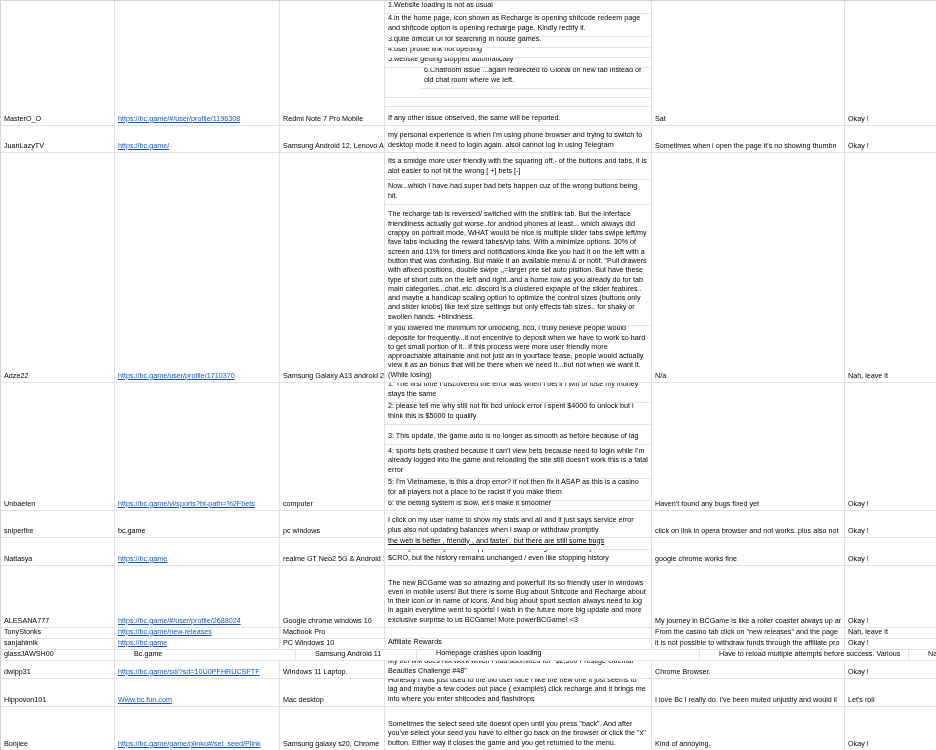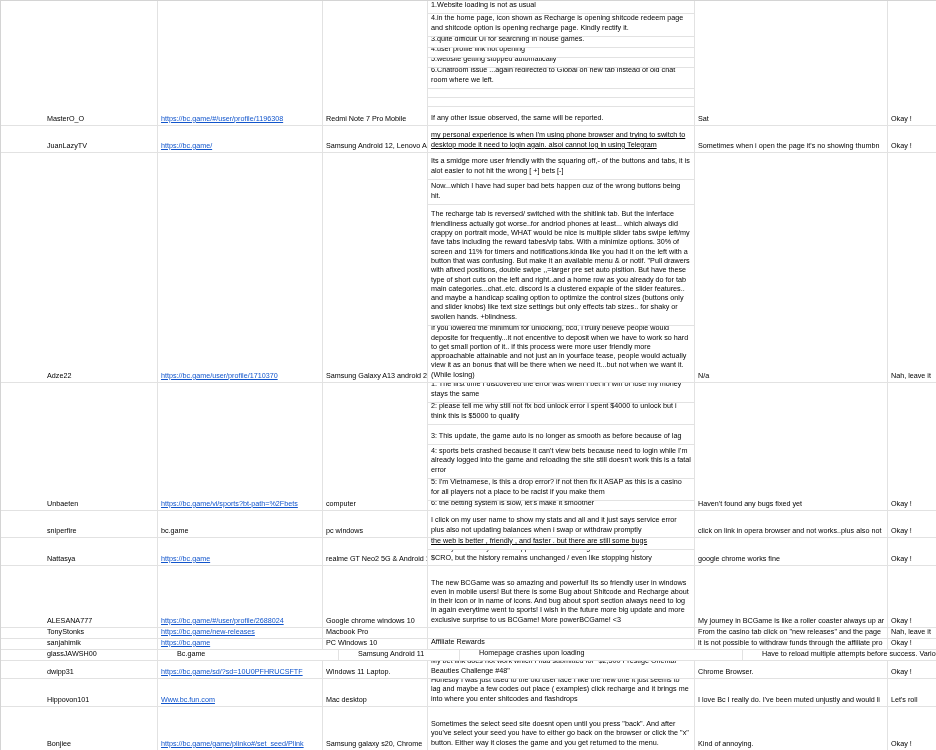--- a/index.html
+++ b/index.html
@@ -8,21 +8,21 @@
     border-top:1px solid #d4d4d4;border-left:1px solid #d4d4d4;
     font-family:"Liberation Sans","DejaVu Sans",sans-serif;
     font-size:7.2px;line-height:9.3px;color:#000;overflow:hidden;background:#fff;
   }
   .group{display:flex;border-bottom:1px solid #e2e2e2;box-sizing:border-box;overflow:hidden;}
   .col{
     border-right:1px solid #e2e2e2;box-sizing:border-box;overflow:hidden;
     display:flex;flex-direction:column;justify-content:flex-end;flex:none;
   }
   .labelcell{padding:1px 3px 2px 3px;white-space:nowrap;}
-  .c-user{width:114px;margin-left:43px;}
+  .c-user{width:114px;}
   .c-url{width:165px;}
   .c-device{width:105px;}
   .c-feedback{width:267px;justify-content:flex-start;}
   .c-comment{width:193px;}
   .c-response{width:116px;}
   .sub{
     box-sizing:border-box;border-bottom:1px solid #e2e2e2;
     padding:0 3px 4px 3px;display:flex;align-items:flex-end;overflow:hidden;flex:none;
   }
   .sub:last-child{border-bottom:0;}
@@ -37,36 +37,36 @@
       <div class="col labelcell c-url">
         <a class="link" href="#">https://bc.game/#/user/profile/1196308</a>
       </div>
       <div class="col labelcell c-device">Redmi Note 7 Pro Mobile</div>
       <div class="col c-feedback">
         <div class="sub" style="height: 13px;">1.Website loading is not as usual</div>
         <div class="sub" style="height: 23px;">4.in the home page, icon shown as Recharge is opening shitcode redeem page and shitcode option is opening recharge page. Kindly rectify it.</div>
         <div class="sub" style="height: 11px;">3.quite difficult UI for searching in house games.</div>
         <div class="sub" style="height: 10px;">4.user profile link not opening</div>
         <div class="sub" style="height: 10px;">5.website getting stopped automatically</div>
-        <div class="sub" style="height: 21px;">6.Chatroom issue ...again redirected to Global on new tab instead of old chat room where we left.</div>
+        <div class="sub" style="height: 21px; margin-left: 36px;">6.Chatroom issue ...again redirected to Global on new tab instead of old chat room where we left.</div>
         <div class="sub" style="height: 9px;"></div>
         <div class="sub" style="height: 9px;"></div>
         <div class="sub" style="height: 19px;">If any other issue observed, the same will be reported.</div>
       </div>
       <div class="col labelcell c-comment">Sat</div>
       <div class="col labelcell c-response">Okay !</div>
     </div>
     <div class="group" style="height: 27px;">
       <div class="col labelcell c-user">JuanLazyTV</div>
       <div class="col labelcell c-url">
         <a class="link" href="#">https://bc.game/</a>
       </div>
       <div class="col labelcell c-device">Samsung Android 12, Lenovo A</div>
       <div class="col c-feedback">
-        <div class="sub" style="height: 27px; text-decoration: underline;">my personal experience is when I'm using phone browser and trying to switch to desktop mode it need to login again. alsoi cannot log in using Telegram</div>
+        <div class="sub" style="height: 27px;">my personal experience is when I'm using phone browser and trying to switch to desktop mode it need to login again. alsoi cannot log in using Telegram</div>
       </div>
       <div class="col labelcell c-comment">Sometimes when i open the page it's no showing thumbn</div>
       <div class="col labelcell c-response">Okay !</div>
     </div>
     <div class="group" style="height: 230px;">
       <div class="col labelcell c-user">Adze22</div>
       <div class="col labelcell c-url">
         <a class="link" href="#">https://bc.game/user/profile/1710370</a>
       </div>
       <div class="col labelcell c-device">Samsung Galaxy A13 android 2</div>

